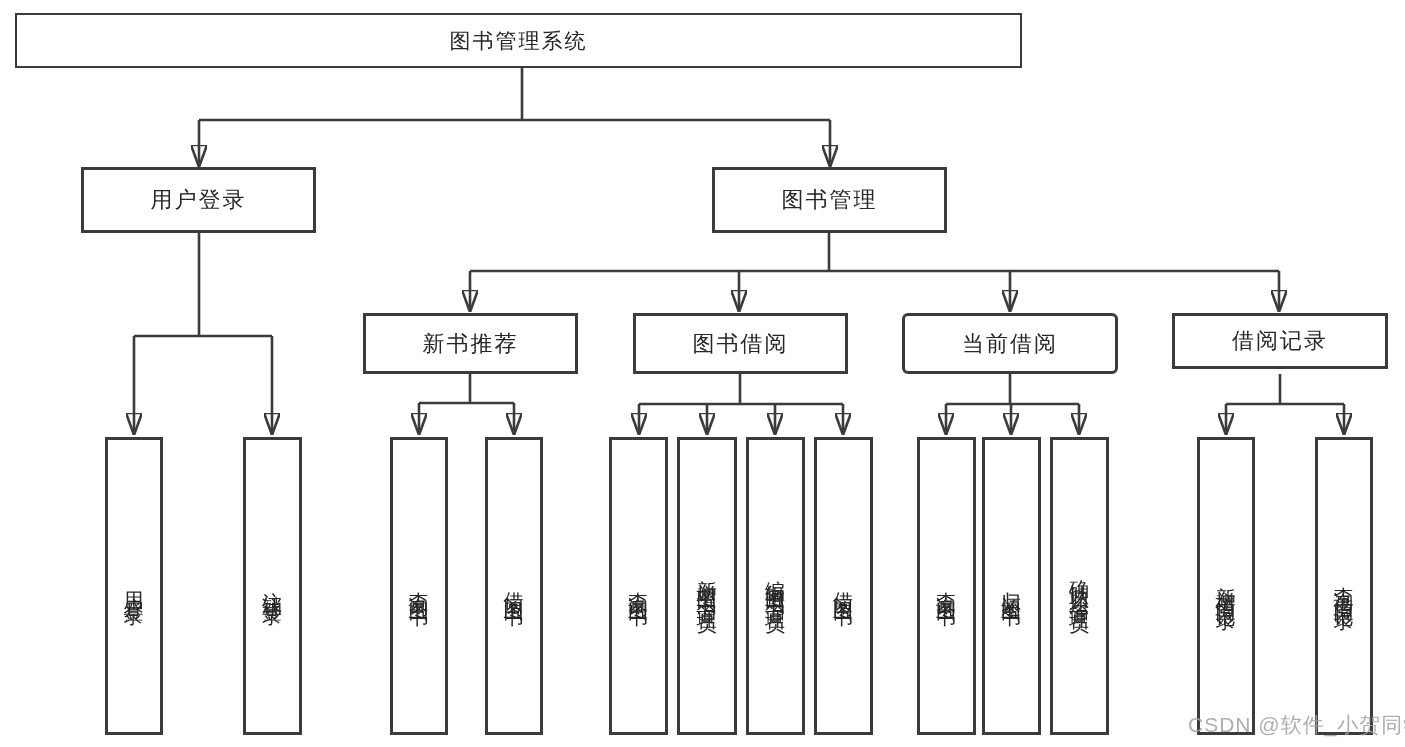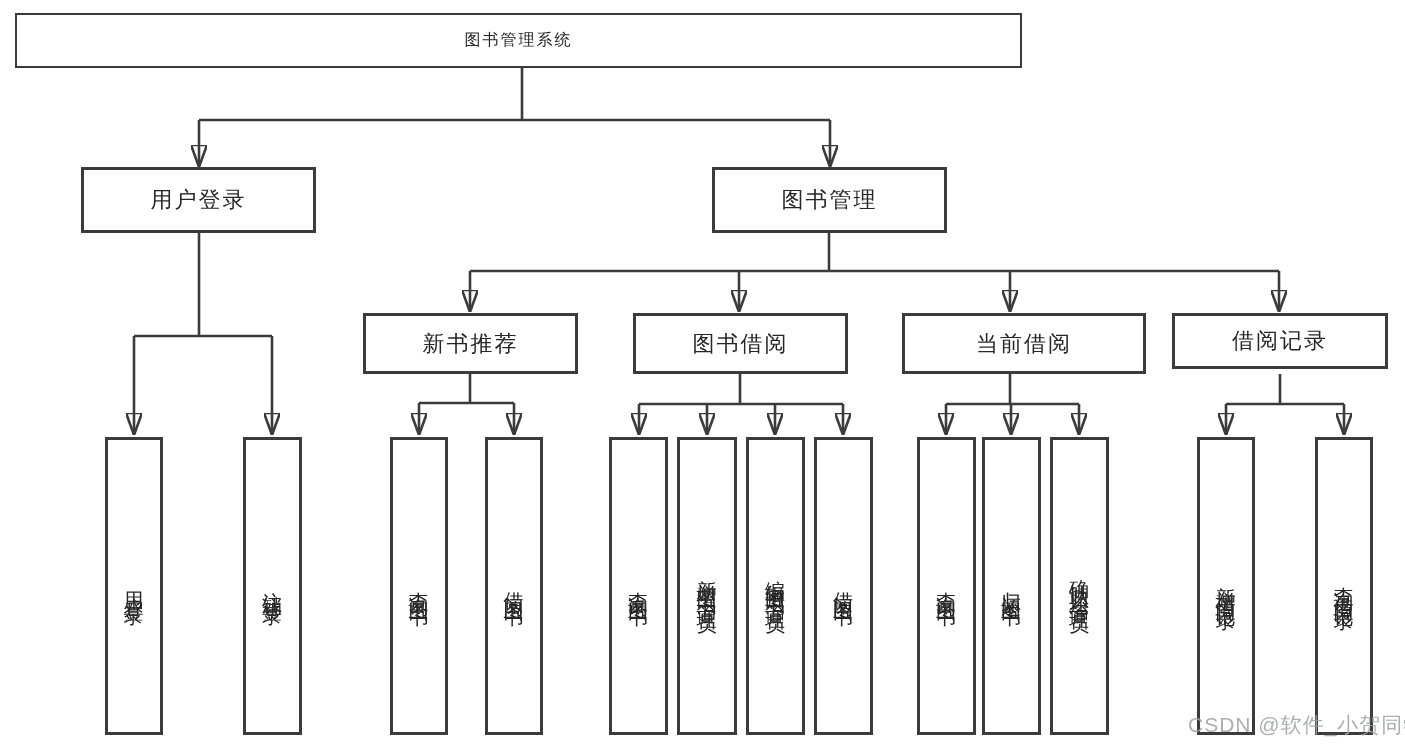--- a/index.html
+++ b/index.html
@@ -13,21 +13,21 @@
   .wires { position:absolute; left:0; top:0; pointer-events:none; }
   .wires path { stroke:#3b3b3b; stroke-width:2.6; fill:none; }
   .box {
     position:absolute; box-sizing:border-box;
     background:#ffffff;
     border:3px solid #3b3b3b;
     display:flex; align-items:center; justify-content:center;
     color:#262626;
   }
   .hbox { font-size:22px; letter-spacing:2px; }
-  .root-box { font-size:16px; letter-spacing:2px; border-width:2.5px; }
+  .root-box { font-size:21px; letter-spacing:2px; border-width:2.5px; }
   .vbox { }
   .vtext {
     writing-mode:vertical-rl;
     text-orientation:mixed;
     font-size:20px;
     letter-spacing:5px;
     line-height:1;
     white-space:nowrap;
   }
   .watermark {
@@ -118,21 +118,21 @@
   <div class="box hbox" style="left:712px; top:167px; width:235px; height:66px;">
     <span>图书管理</span>
   </div>
 
   <div class="box hbox" style="left:363px; top:313px; width:215px; height:61px;">
     <span>新书推荐</span>
   </div>
   <div class="box hbox" style="left:633px; top:313px; width:215px; height:61px;justify-content:center;">
     <span>图书借阅</span>
   </div>
-  <div class="box hbox" style="left:902px; top:313px; width:244px; height:61px;">
+  <div class="box hbox" style="left:902px; top:313px; width:216px; height:61px;border-radius:6px;">
     <span>当前借阅</span>
   </div>
   <div class="box hbox" style="left:1172px; top:313px; width:216px; height:56px;">
     <span>借阅记录</span>
   </div>
 
   <div class="box vbox" style="left:105px; top:437px; width:58px; height:298px;">
     <span class="vtext">用户登录</span>
   </div>
   <div class="box vbox" style="left:243px; top:437px; width:59px; height:298px;">

